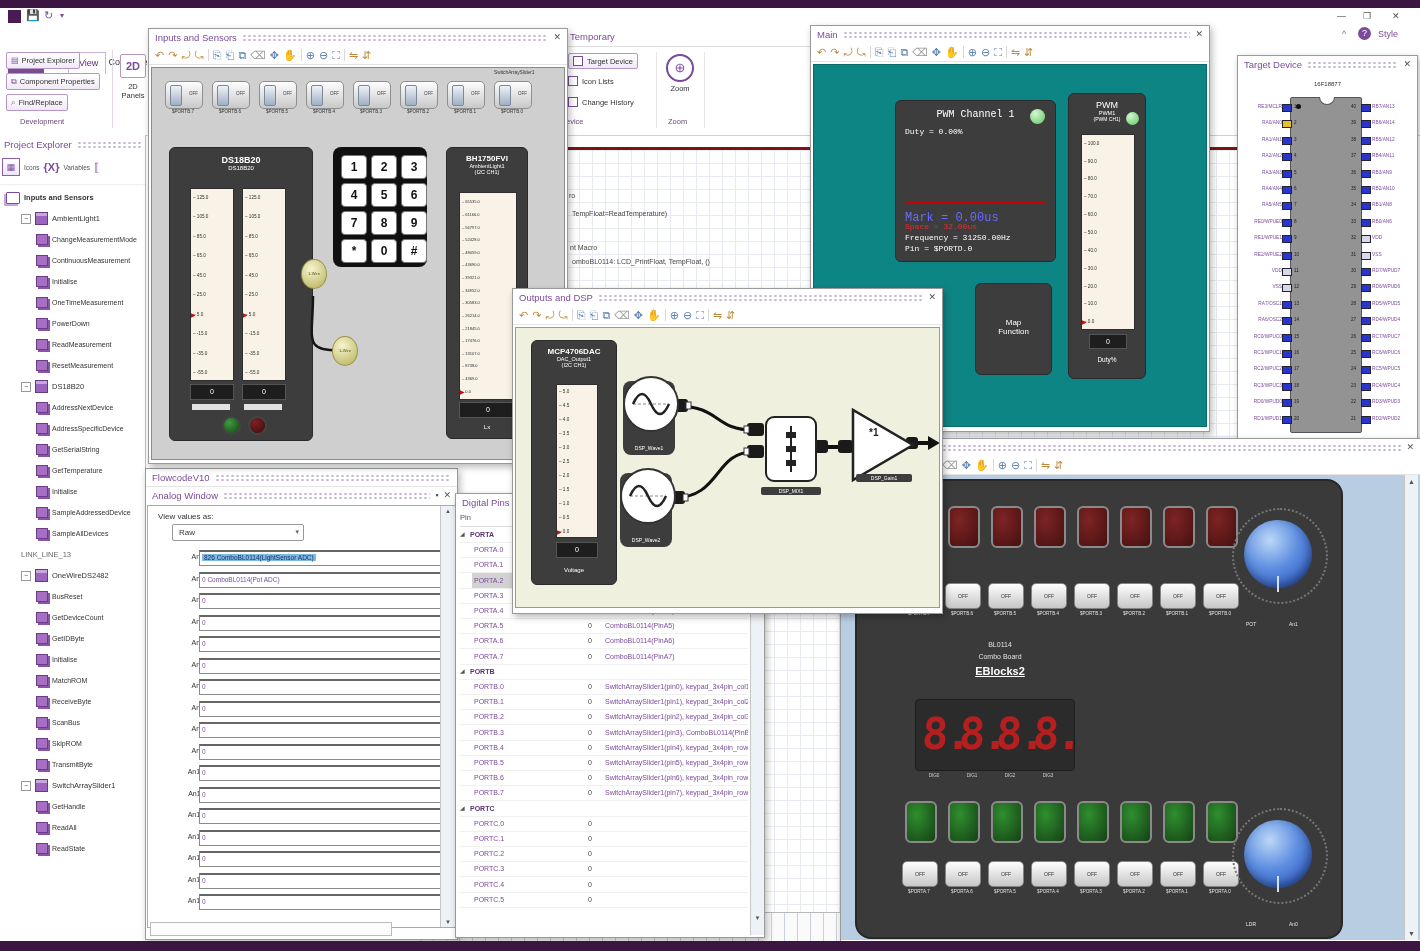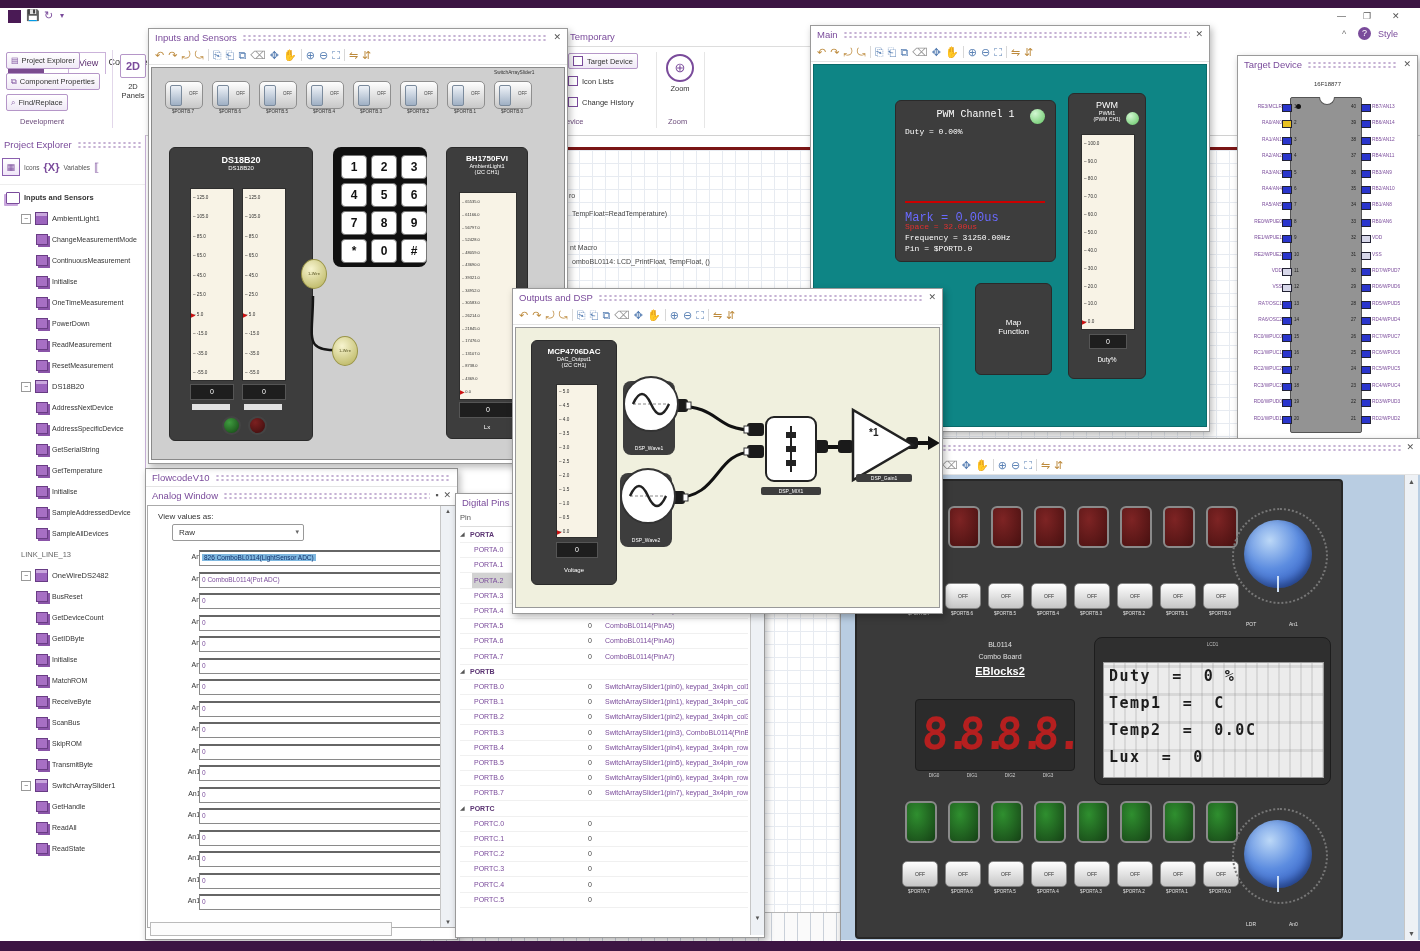--- a/index.html
+++ b/index.html
@@ -540,21 +540,21 @@
         <span class="tbi cop">✋</span>
         <span class="tbsep"></span>
         <span class="tbi blu">⊕</span>
         <span class="tbi blu">⊖</span>
         <span class="tbi blu">⛶</span>
         <span class="tbsep"></span>
         <span class="tbi cop">⇋</span>
         <span class="tbi cop">⇵</span>
       </div>
     <div style="position:relative;height:465px;background:#b9cde2;">
-      <div style="position:absolute;left:14px;top:4px;width:484px;height:456px;background:#3a3a3a;border:2px solid #272727;border-radius:4px;">
+      <div style="position:absolute;left:14px;top:4px;width:484px;height:456px;background:#3a3a3a;border:2px solid #272727;border-radius:16px;">
         <div id="red-leds">
             <div class="ledr" style="left: 48px; top: 25px;"></div>
             <div class="ledr" style="left: 91px; top: 25px;"></div>
             <div class="ledr" style="left: 134px; top: 25px;"></div>
             <div class="ledr" style="left: 177px; top: 25px;"></div>
             <div class="ledr" style="left: 220px; top: 25px;"></div>
             <div class="ledr" style="left: 263px; top: 25px;"></div>
             <div class="ledr" style="left: 306px; top: 25px;"></div>
             <div class="ledr" style="left: 349px; top: 25px;"></div>
           </div>
@@ -596,31 +596,20 @@
               <span class="seg7" style="width: 37px;">8.</span>
             </div>
         </div>
         <div id="seg-labels">
             <div style="left: 62px; top: 292px; width: 30px; text-align: center; font-size: 4.6px; color: rgb(207, 207, 207); position: absolute;">DIG0</div>
             <div style="left: 100px; top: 292px; width: 30px; text-align: center; font-size: 4.6px; color: rgb(207, 207, 207); position: absolute;">DIG1</div>
             <div style="left: 138px; top: 292px; width: 30px; text-align: center; font-size: 4.6px; color: rgb(207, 207, 207); position: absolute;">DIG2</div>
             <div style="left: 176px; top: 292px; width: 30px; text-align: center; font-size: 4.6px; color: rgb(207, 207, 207); position: absolute;">DIG3</div>
           </div>
 
-        <div style="position:absolute;left:237px;top:156px;width:235px;height:146px;background:#2f2f2f;border:1px solid #1d1d1d;border-radius:8px;">
-          <div style="position:absolute;left:0;top:4px;width:235px;text-align:center;color:#bbb;font-size:4.6px;">LCD1</div>
-          <div style="position:absolute;left:8px;top:24px;width:219px;height:114px;background:#ececec;border:1px solid #9a9a9a;background-image:repeating-linear-gradient(90deg,transparent 0 9px,rgba(110,110,110,.16) 9px 11px),repeating-linear-gradient(0deg,transparent 0 25px,rgba(110,110,110,.16) 25px 28px);">
-            <div id="lcd-lines">
-                <div class="lcdline" style="left: 5px; top: 4px;">Duty  =  0 %</div>
-                <div class="lcdline" style="left: 5px; top: 31px;">Temp1  =  C</div>
-                <div class="lcdline" style="left: 5px; top: 58px;">Temp2  =  0.0C</div>
-                <div class="lcdline" style="left: 5px; top: 85px;">Lux  =  0</div>
-              </div>
-          </div>
-        </div>
         <div id="green-leds">
             <div class="ledg" style="left: 48px; top: 320px;"></div>
             <div class="ledg" style="left: 91px; top: 320px;"></div>
             <div class="ledg" style="left: 134px; top: 320px;"></div>
             <div class="ledg" style="left: 177px; top: 320px;"></div>
             <div class="ledg" style="left: 220px; top: 320px;"></div>
             <div class="ledg" style="left: 263px; top: 320px;"></div>
             <div class="ledg" style="left: 306px; top: 320px;"></div>
             <div class="ledg" style="left: 349px; top: 320px;"></div>
           </div>

